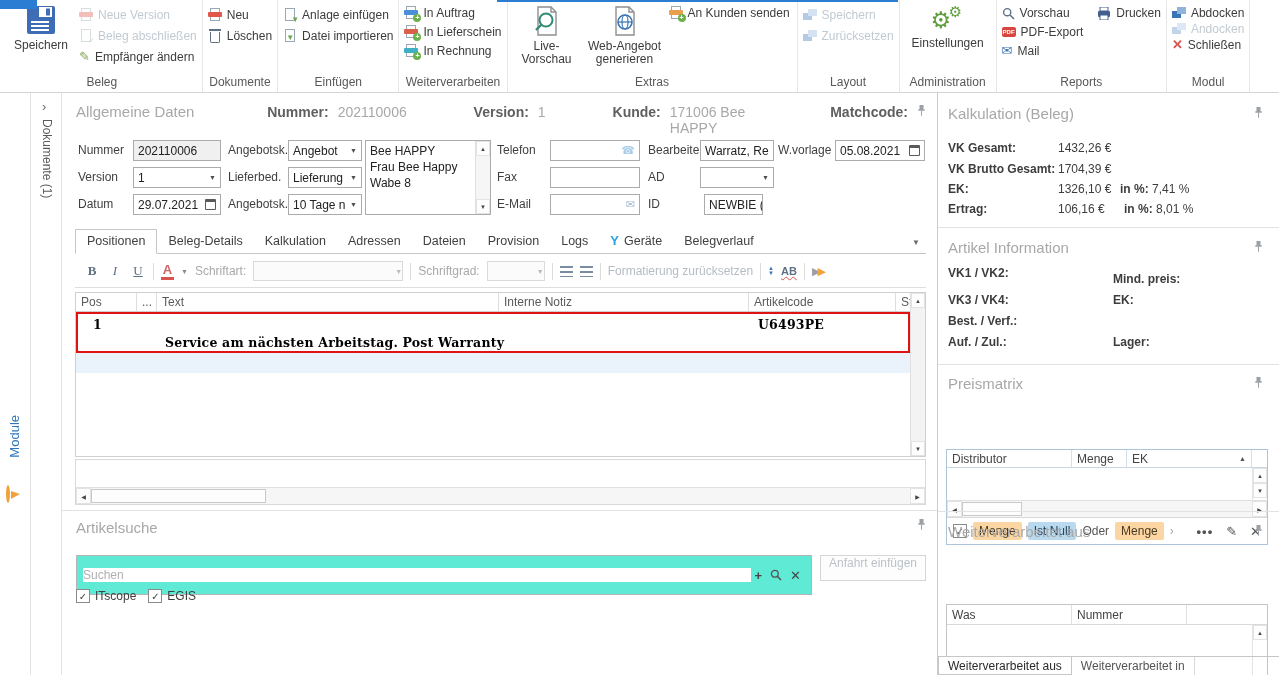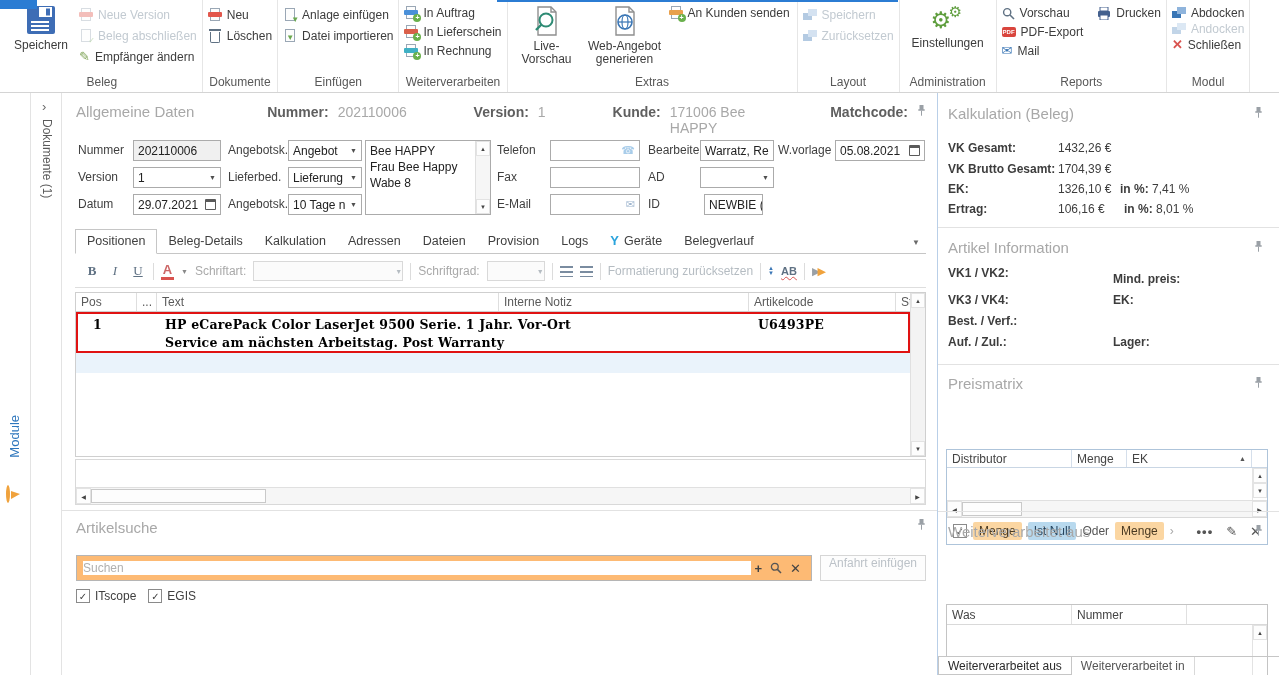--- a/index.html
+++ b/index.html
@@ -91,21 +91,21 @@
   .ghead { display:flex; height:19px; border-bottom:1px solid #cfcfcf; }
   .gh { border-right:1px solid #dedede; padding:2px 5px; color:#5a5a5a; font-size:12px; white-space:nowrap; overflow:hidden; flex:none; }
   .redrow { position:relative; height:41px; border:2px solid #e01212; font-family:"DejaVu Serif", serif; font-weight:bold;
             font-size:12.5px; color:#000; letter-spacing:.2px; }
   .bluerow { height:20px; background:#eaf3fb; }
   .vscroll { width:15px; background:#f3f3f3; border-left:1px solid #e0e0e0; display:flex; flex-direction:column; }
   .hbar { height:17px; background:#f6f6f6; border-top:1px solid #e0e0e0; display:flex; align-items:stretch; }
   .hthumb { width:175px; background:#fdfdfd; border:1px solid #c9c9c9; margin:1px 0; }
   .sbtnh { width:15px; display:flex; align-items:center; justify-content:center; font-size:6px; color:#444; background:#fdfdfd; border:1px solid #e3e3e3; flex:none; }
 
-  .searchwrap { border:1px solid #b5b5b5; background:#fdba74; display:flex; align-items:center; height:26px; padding:0 6px; }
+  .searchwrap { border:1px solid #b5b5b5; background:#5eead4; display:flex; align-items:center; height:40px; padding:0 6px; }
   .searchwrap input { border:none; outline:none; flex:1; font:12px "Liberation Sans",sans-serif; color:#333; }
   .searchwrap input::placeholder { color:#b0b0b0; }
   .sic { color:#444; font-size:13px; padding:0 4px; }
   .btn-dis { border:1px solid #d6d6d6; background:#fdfdfd; color:#bcc2c8; display:flex; align-items:flex-start; justify-content:center; font-size:12px; }
   .cb { width:14px; height:14px; border:1px solid #8a8a8a; background:#fff; display:inline-flex; align-items:center;
         justify-content:center; font-size:10px; color:#3d3d3d; flex:none; }
   .cbrow { display:flex; align-items:center; gap:5px; font-size:12px; color:#3f3f3f; }
 
   .klbl { font-size:12px; font-weight:bold; color:#3d3d3d; white-space:nowrap; }
   .kval { font-size:12px; color:#3d3d3d; white-space:nowrap; }
@@ -570,21 +570,20 @@
         <div class="ghead">
           <span class="gh" style="width:61px">Pos</span>
           <span class="gh" style="width:20px">...</span>
           <span class="gh" style="width:342px">Text</span>
           <span class="gh" style="width:250px">Interne Notiz</span>
           <span class="gh" style="width:147px">Artikelcode</span>
           <span class="gh" style="flex:1;border-right:none">St</span>
         </div>
         <div class="redrow">
           <span class="abs" style="left:15px;top:3px">1</span>
-          <span class="abs" style="left:87px;top:3px">HP eCarePack Color LaserJet 9500 Serie. 1 Jahr. Vor-Ort</span>
           <span class="abs" style="left:87px;top:21px">Service am nächsten Arbeitstag. Post Warranty</span>
           <span class="abs" style="left:680px;top:3px">U6493PE</span>
         </div>
         <div class="bluerow"></div>
       </div>
       <div class="vscroll">
         <span class="sbtn">▲</span>
         <span style="flex:1"></span>
         <span class="sbtn">▼</span>
       </div>

